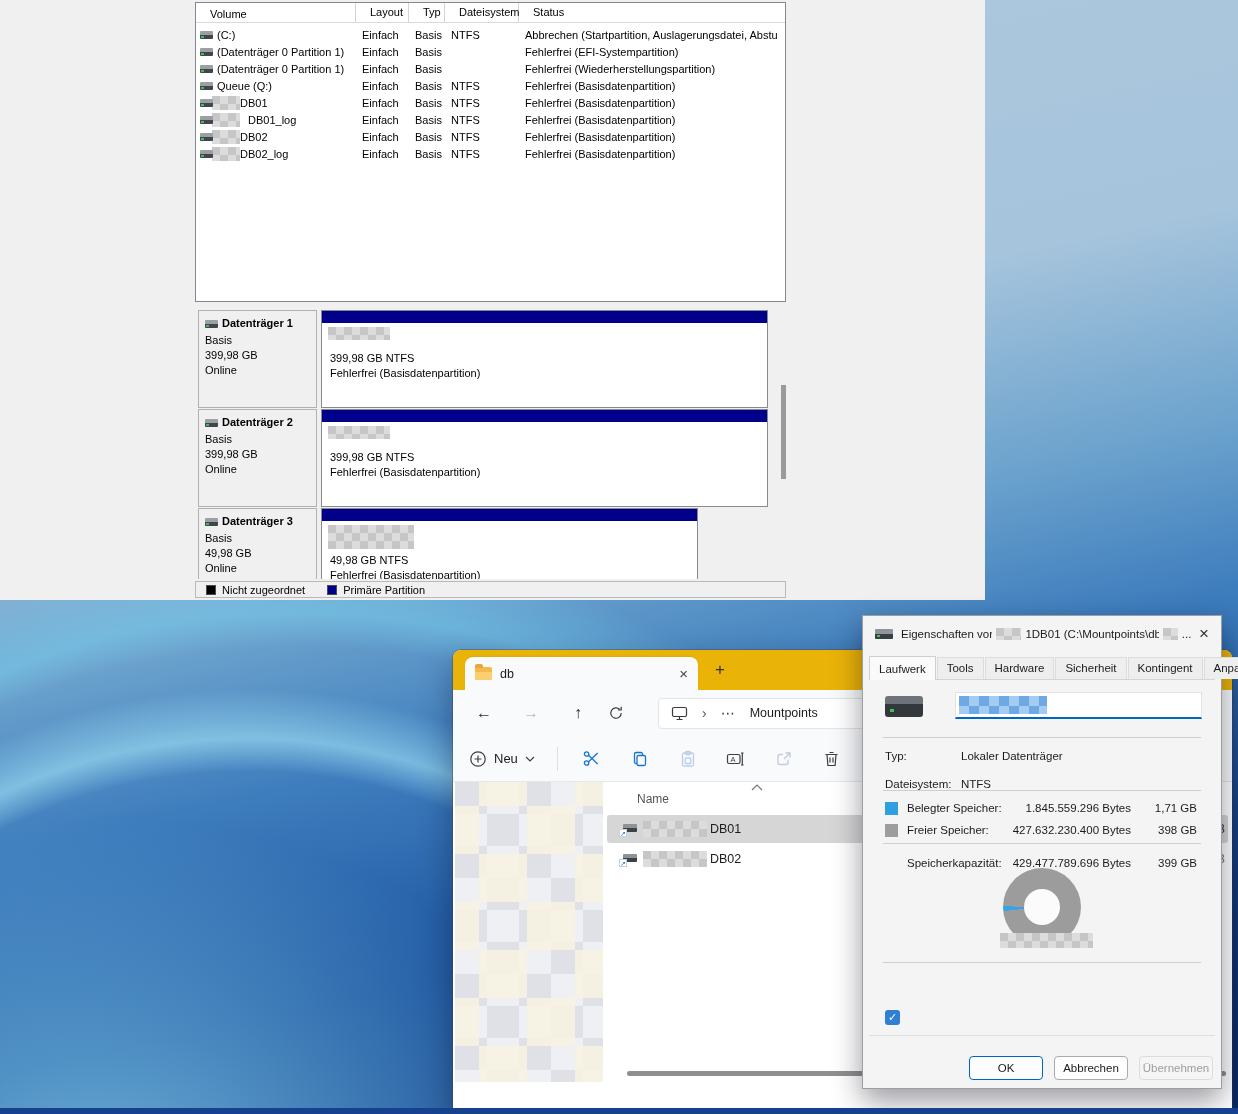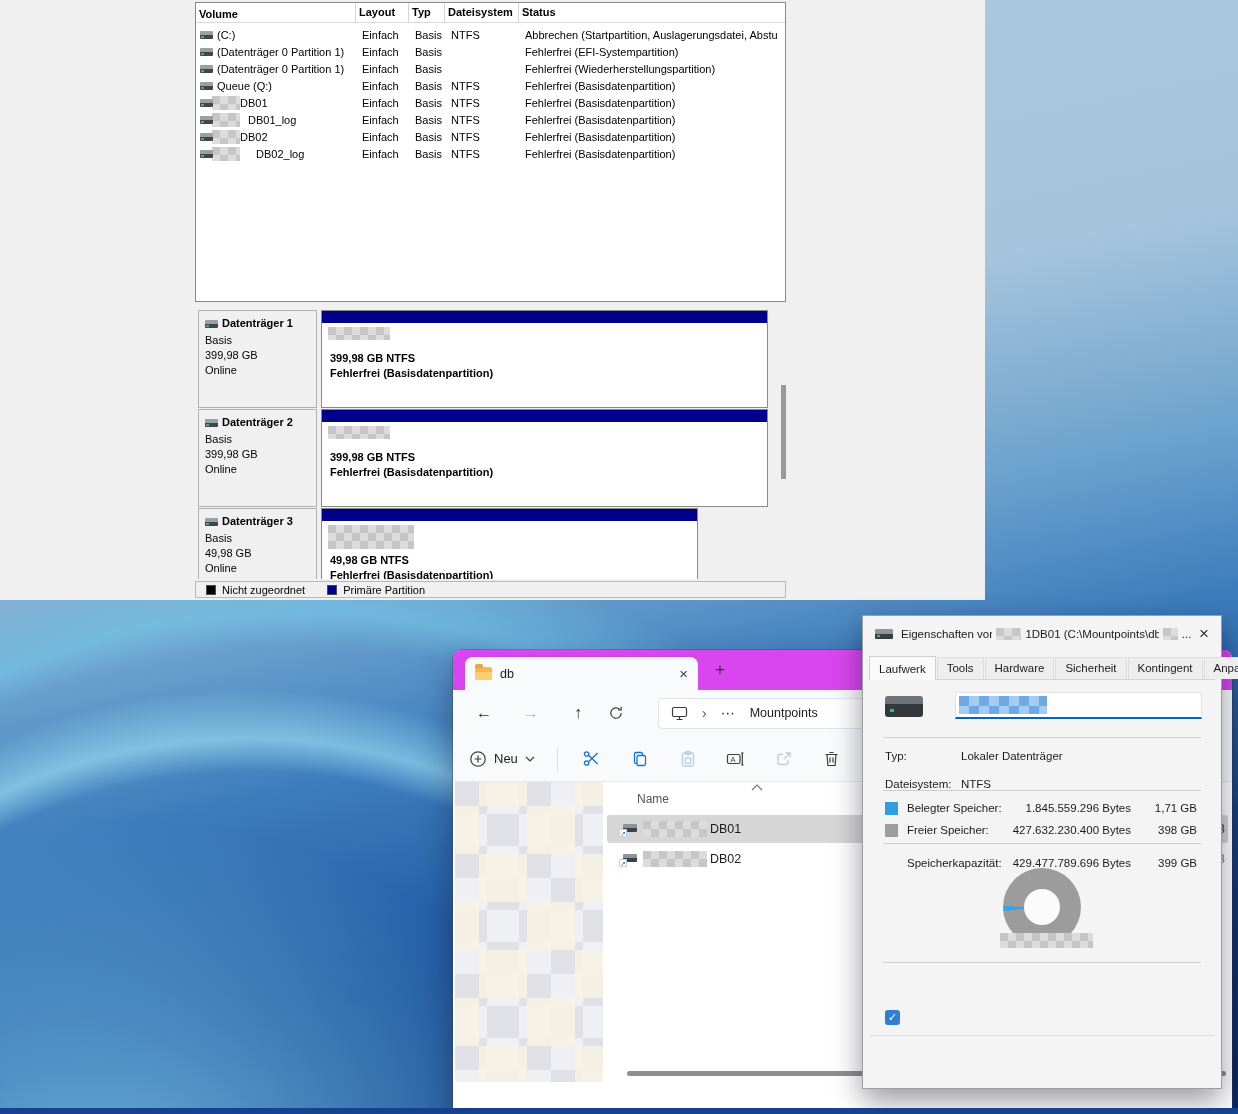--- a/index.html
+++ b/index.html
@@ -55,38 +55,38 @@
   
   .left-win { left:0; top:0; width:191px; height:592px; background:#fff; border:1px solid #9a9a9a; border-left:none; }
   .left-win .blob { left:0; top:0; width:187px; height:224px; }
 
   
   .dm { left:0; top:0; width:985px; height:600px; background:#f0f0f0; font-size:11px; color:#000; }
 
   .dm-mid { left:193px; top:0; width:600px; height:600px; }
   .dm-list { left:2px; top:2px; width:591px; height:300px; background:#fff; border:1px solid #828790; overflow:hidden; }
   .dm-header { left:0; top:0; right:0; height:20px; background:#fff; border-bottom:1px solid #d9d9d9; display:flex; }
-  .dm-header .hc { padding:3px 0 0 3px; border-right:1px solid #d5d5d5; height:19px;font-weight:bold; }
+  .dm-header .hc { padding:3px 0 0 14px; border-right:1px solid #d5d5d5; height:19px; }
   .dm-row { left:0; right:0; height:17px; display:flex; align-items:center; white-space:nowrap; }
   .vc { overflow:hidden; flex:none; }
   .v-name   { width:160px; display:flex; align-items:center; padding-left:4px; }
   .v-name .vtxt { margin-left:4px; }
   .v-layout { width:53px; padding-left:6px; }
   .v-typ    { width:36px; padding-left:6px; }
   .v-fs     { width:74px; padding-left:6px; }
   .v-status { flex:1 1 auto; padding-left:6px; }
   .rx { width:28px; height:14px; margin-left:-1px; }
 
   .dm-graph { left:2px; top:305px; width:580px; height:274px; overflow:hidden; }
   .disk { left:3px; width:572px; height:98px; display:flex; }
   .disk-label {
     width:119px; background:#f0f0f0; border:1px solid #b1b1b1; padding:5px 4px 4px 6px; line-height:15px;
   }
   .disk-title { display:flex; align-items:center; gap:4px; font-weight:bold; margin-bottom:2px; }
-  .partition { margin-left:4px; flex:none; background:#fff; border:1px solid #8a8a8a; display:flex; flex-direction:column;font-weight:bold; }
+  .partition { margin-left:4px; flex:none; background:#fff; border:1px solid #8a8a8a; display:flex; flex-direction:column; }
   .pbar { height:13px; background:#00008b; border-bottom:1px solid #fff; flex:none; }
   .pbody { padding:2px 8px; }
   .pname { width:62px; height:13px; margin:1px 0 9px -2px; }
   .pname.big { width:86px; height:24px; margin-bottom:2px; }
   .pline { line-height:15px; }
 
   .vscroll { left:584px; top:305px; width:13px; height:274px; background:#f0f0f0; }
   .vscroll .thumb { position:absolute; left:4px; top:80px; width:5px; height:94px; background:#9a9a9a; }
 
   .dm-legend {
@@ -106,21 +106,21 @@
   .act-sub { left:0; top:50px; right:1px; height:23px; display:flex; align-items:center; padding:0 10px 0 64px; }
   .tri { margin-left:auto; font-size:8px; color:#222; }
 
   
   .explorer {
     left:453px; top:650px; width:779px; height:458px; background:#fff;
     border-radius:8px 8px 0 0;
     box-shadow: 0 0 0 1px rgba(60,60,60,.35), 0 14px 34px rgba(0,0,30,.35);
     font-size:12.5px; color:#1b1b1b;
   }
-  .tabstrip { left:0; top:0; right:0; height:40px; background:#d946ef; border-radius:8px 8px 0 0; }
+  .tabstrip { left:0; top:0; right:0; height:40px; background:#eab308; border-radius:8px 8px 0 0; }
   .etab {
     left:12px; top:7px; width:233px; height:33px; background:#f9fafc; border-radius:8px 8px 0 0;
     display:flex; align-items:center; padding:0 10px; gap:8px;
     box-shadow: 0 -1px 2px rgba(0,0,0,.05);
   }
   .folder-ic { width:17px; height:13px; background:#f6b84a; border-radius:2px; position:relative; flex:none; }
   .folder-ic::before { content:""; position:absolute; left:0; top:-3px; width:8px; height:4px; background:#e9a63d; border-radius:2px 2px 0 0; }
   .folder-ic::after  { content:""; position:absolute; left:0; bottom:0; width:17px; height:8px; background:#fbcf6e; border-radius:1px 1px 2px 2px; }
   .tab-close { margin-left:auto; font-size:15px; color:#444; line-height:1; }
   .newtab { left:262px; top:10px; font-size:17px; color:#333; }
@@ -313,21 +313,21 @@
           </span>
         <span class="vc v-layout">Einfach</span>
         <span class="vc v-typ">Basis</span>
         <span class="vc v-fs">NTFS</span>
         <span class="vc v-status">Fehlerfrei (Basisdatenpartition)</span>
       </div>
       <div class="abs dm-row" style="top:142px">
         <span class="vc v-name">
             <i class="disk-ic"></i>
             <span class="redact rx"></span>
-            <span class="vtxt" style="margin-left:16px">DB02_log</span>
+            <span class="vtxt" style="margin-left:0">DB02_log</span>
           </span>
         <span class="vc v-layout">Einfach</span>
         <span class="vc v-typ">Basis</span>
         <span class="vc v-fs">NTFS</span>
         <span class="vc v-status">Fehlerfrei (Basisdatenpartition)</span>
       </div>
     </div>
 
     <div class="abs dm-graph">
 
@@ -597,16 +597,21 @@
     <div class="abs redact donut-label"></div>
 
     <div class="abs dsep" style="top:282px"></div>
 
     <div class="abs dlg-check">
       <span>✓</span>
     </div>
 
     <div class="abs page-edge"></div>
 
+    <div class="abs dlg-btns">
+      <div class="dbtn primary">OK</div>
+      <div class="dbtn">Abbrechen</div>
+      <div class="dbtn disabled">Übernehmen</div>
+    </div>
   </div>
 </div>
 
 <div class="abs taskbar"></div>
 
 </body></html>

